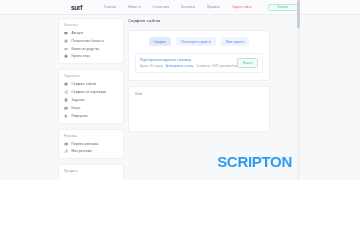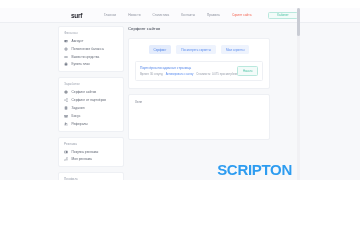--- a/index.html
+++ b/index.html
@@ -6,21 +6,20 @@
   html, body {
     width: 360px; height: 180px;
     background: #ffffff;
     font-family: "Liberation Sans", sans-serif;
     overflow: hidden;
   }
   #app {
     position: relative;
     width: 300px; height: 180px;
     background: #ffffff;
-    margin-top: 8px;
   }
 
   
   .header {
     position: absolute; left: 0; top: 0;
     width: 360px; height: 15px;
     background: #fbfbfd;
     border-bottom: 0.5px solid #eceef2;
     display: flex; align-items: center;
   }

